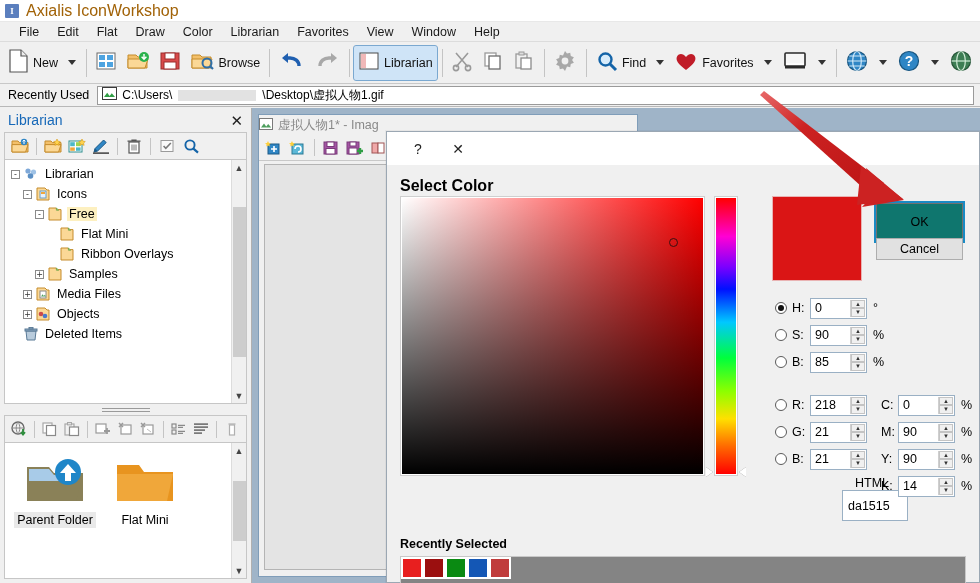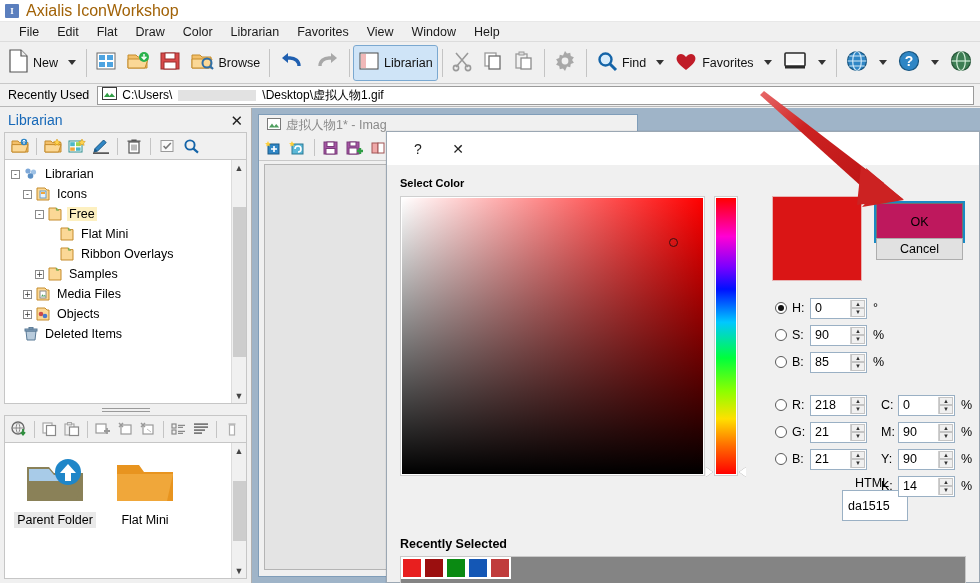--- a/index.html
+++ b/index.html
@@ -96,49 +96,49 @@
   .iconsarea { flex:1; margin:0 4px 4px 4px; display:flex; flex-direction:column; }
   .icongrid { flex:1; background:#fff;border:1px solid #c6c6c6;display:flex;overflow:hidden; }
   .gridinner { flex:1;display:flex;gap:6px;padding:14px 0 0 8px; }
   .gitem { width:84px;text-align:center;cursor:default; }
   .gitem .glabel { font-size:12.5px;display:inline-block;padding:1px 3px;margin-top:2px; }
   .gitem.sel .glabel { background:#e9e9e9; }
 
   
   .mainarea { flex:1; background:#9fb4c8; position:relative; overflow:hidden; }
   .mdiwin { position:absolute;left:6px;top:6px;width:380px;bottom:6px;background:#f0f0f0;border:1px solid #7f9db9; }
-  .mdi-title { height:20px;display:flex;align-items:center;gap:5px;padding-left:8px;font-size:12.5px;color:#8a8a8a; }
+  .mdi-title { height:20px;display:flex;align-items:center;gap:5px;padding-left:0;font-size:12.5px;color:#8a8a8a; }
   .mdi-tools { height:26px;background:#f0f0f0;border-bottom:1px solid #c8c8c8;display:flex;align-items:center;gap:2px;padding:0 4px; }
   .mdi-canvas { position:absolute;left:5px;right:5px;top:49px;bottom:6px;background:#e4e4e4;border:1px solid #b4b4b4; }
 
   
   .dialog {
     position:absolute;left:386px;top:131px;width:594px;height:452px;
     background:#f0f0f0;border:1px solid #9ba7b3;
     box-shadow:0 0 0 1px rgba(0,0,0,0.04);
   }
   .dlg-title { height:33px;background:#fff;display:flex;align-items:center;padding:0 0 0 11px; }
   .dlg-title .t { font-size:13px;color:#111;flex:1; }
   .dlg-btn { width:40px;height:33px;display:flex;align-items:center;justify-content:center;font-size:14px;color:#222;cursor:default; }
   .dlg-body { position:absolute;top:33px;left:0;right:0;bottom:0;padding:10px 12px; }
-  .grouplabel { font-weight:bold;font-size:11px;margin:2px 0 6px 1px; }
+  .grouplabel { font-weight:bold;font-size:16px;margin:2px 0 6px 1px; }
 
   .sv-box { position:absolute;left:13px;top:31px;width:305px;height:280px;border:1px solid #cfcfcf;background:#fff;padding:1px; }
   .sv-inner { position:relative;width:100%;height:100%; }
   .sv-l1,.sv-l2 { position:absolute;inset:0; }
   .sv-cursor { position:absolute;width:9px;height:9px;border:1px solid #3a1010;border-radius:50%;pointer-events:none; }
 
   .hue-box { position:absolute;left:327px;top:31px;width:24px;height:280px;border:1px solid #cfcfcf;padding:1px;background:#fff; }
   .hue-inner { width:100%;height:100%; }
   .hue-mark-l { position:absolute;left:-9px;bottom:-2px;width:0;height:0;border-top:5px solid transparent;border-bottom:5px solid transparent;border-left:7px solid #fff;filter:drop-shadow(0 0 0.5px #666); }
   .hue-mark-r { position:absolute;right:-9px;bottom:-2px;width:0;height:0;border-top:5px solid transparent;border-bottom:5px solid transparent;border-right:7px solid #fff;filter:drop-shadow(0 0 0.5px #666); }
 
   .preview { position:absolute;left:385px;top:31px;width:90px;height:85px;border:1px solid #e9b3b3; }
 
-  .okbtn { position:absolute;left:489px;top:38px;width:87px;height:38px;background:#be185d;border:1px solid #707070;
+  .okbtn { position:absolute;left:489px;top:38px;width:87px;height:38px;background:#0f766e;border:1px solid #707070;
            outline:2px solid #1a8ac4;display:flex;align-items:center;justify-content:center;font-size:12.5px;cursor:default; }
   .cancelbtn { position:absolute;left:489px;top:73px;width:87px;height:22px;background:#e1e1e1;border:1px solid #adadad;
            display:flex;align-items:center;justify-content:center;font-size:12.5px;cursor:default; }
 
   
   .fields { position:absolute;left:388px;top:130px;width:200px; }
   .frow { display:flex;align-items:center;height:26px;margin-bottom:1px; }
   .radio { width:12px;height:12px;border:1px solid #5a5a5a;border-radius:50%;background:#fff;margin-right:5px;flex:none;position:relative;cursor:default; }
   .radio.on::after { content:"";position:absolute;left:2px;top:2px;width:6px;height:6px;border-radius:50%;background:#111; }
   .flab { width:18px;font-size:12.5px; }

